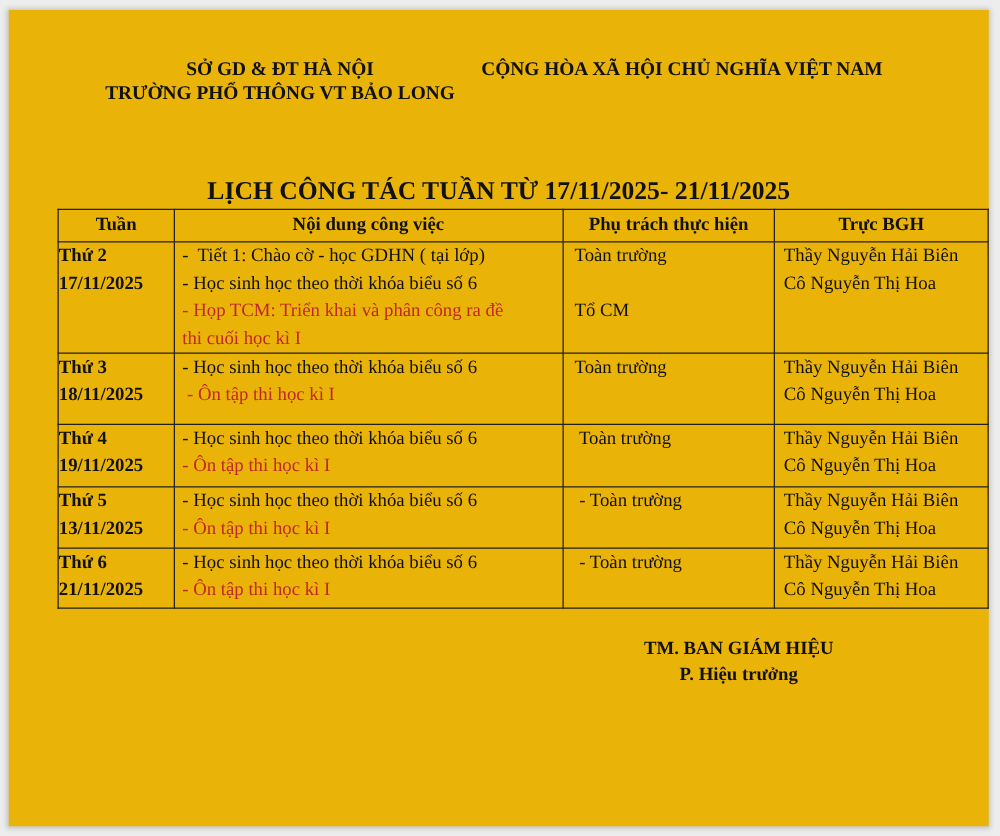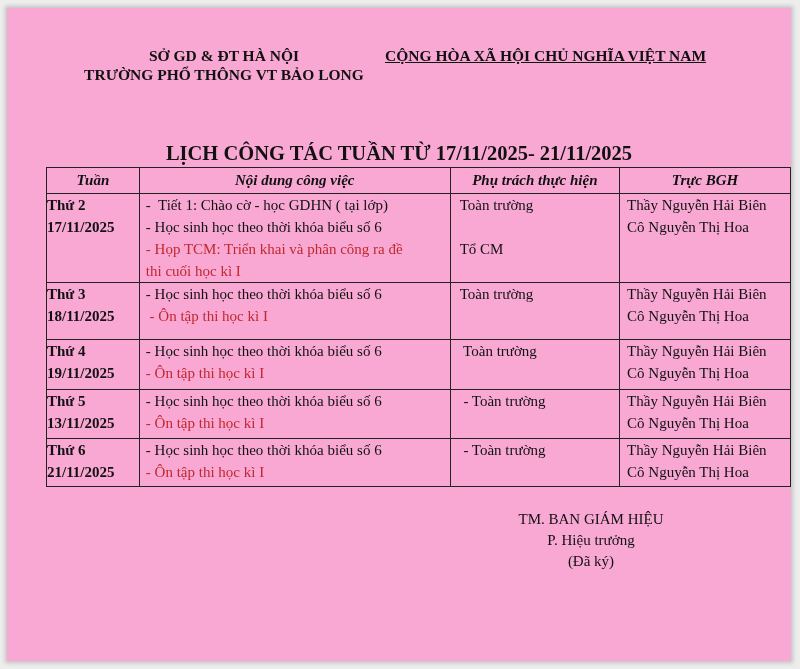--- a/index.html
+++ b/index.html
@@ -1,33 +1,33 @@
 <!DOCTYPE html>
 <html><head>
 <meta charset="utf-8">
 <style>
   html,body{margin:0;padding:0;}
   body{width:800px;height:669px;background:#ededed;position:relative;overflow:hidden;font-family:"Liberation Serif","DejaVu Serif",serif;color:#111;}
-  .page{position:absolute;left:7px;top:8px;width:784px;height:653px;background:#f9a8d4;box-shadow:0 0 4px 2px rgba(0,0,0,0.18);}
+  .page{position:absolute;left:7px;top:8px;width:784px;height:653px;background:#eab308;box-shadow:0 0 4px 2px rgba(0,0,0,0.18);}
   .abs{position:absolute;white-space:nowrap;}
   .hdr-left{left:0;width:434px;top:38px;text-align:center;font-size:15.5px;font-weight:bold;line-height:19px;}
-  .hdr-right{left:378px;width:320px;top:38px;text-align:center;font-size:15.5px;font-weight:bold;line-height:19px;text-decoration:underline;}
+  .hdr-right{left:378px;width:320px;top:38px;text-align:center;font-size:15.5px;font-weight:bold;line-height:19px;}
   .motto{left:378px;width:320px;top:68px;text-align:center;font-size:14.5px;font-weight:bold;text-decoration:underline;}
   .date-line{right:34px;top:96px;font-size:15px;font-style:italic;}
   .title{left:0;width:784px;top:124px;text-align:center;font-size:20.5px;font-weight:bold;margin-top:10px;}
   table{position:absolute;left:39px;top:159px;border-collapse:collapse;font-size:15px;}
   td,th{border:1px solid #222;vertical-align:top;padding:0;}
-  th{height:25px;font-weight:bold;text-align:center;vertical-align:middle;font-size:15px;font-style:italic;}
+  th{height:25px;font-weight:bold;text-align:center;vertical-align:middle;font-size:15px;}
   .c1{width:94px;font-weight:bold;}
   .c2{width:308px;padding-left:6px;}
   .c3{width:166px;padding-left:9px;}
   .c4{width:165px;padding-left:7px;}
   .line{height:22px;line-height:22px;white-space:nowrap;}
   .red{color:#c0282d;}
-  .sig{left:434px;width:300px;text-align:center;font-weight:normal;font-size:15px;}
+  .sig{left:434px;width:300px;text-align:center;font-weight:bold;font-size:15px;}
 </style>
 </head>
 <body>
 
 <div class="page">
   <div class="abs hdr-left">
     <div>SỞ GD &amp; ĐT HÀ NỘI</div>
     <div>TRƯỜNG PHỔ THÔNG VT BẢO LONG</div>
   </div>
   <div class="abs hdr-right">CỘNG HÒA XÃ HỘI CHỦ NGHĨA VIỆT NAM</div>
@@ -130,14 +130,13 @@
           <td class="c4">
             <div class="line">Thầy Nguyễn Hải Biên</div>
             <div class="line">Cô Nguyễn Thị Hoa</div>
           </td>
         </tr>
       </tbody>
   </table>
 
   <div class="abs sig" style="top:503px">TM. BAN GIÁM HIỆU</div>
   <div class="abs sig" style="top:524px">P. Hiệu trưởng</div>
-  <div class="abs sig" style="top:545px">(Đã ký)</div>
 </div>
 
 </body></html>

